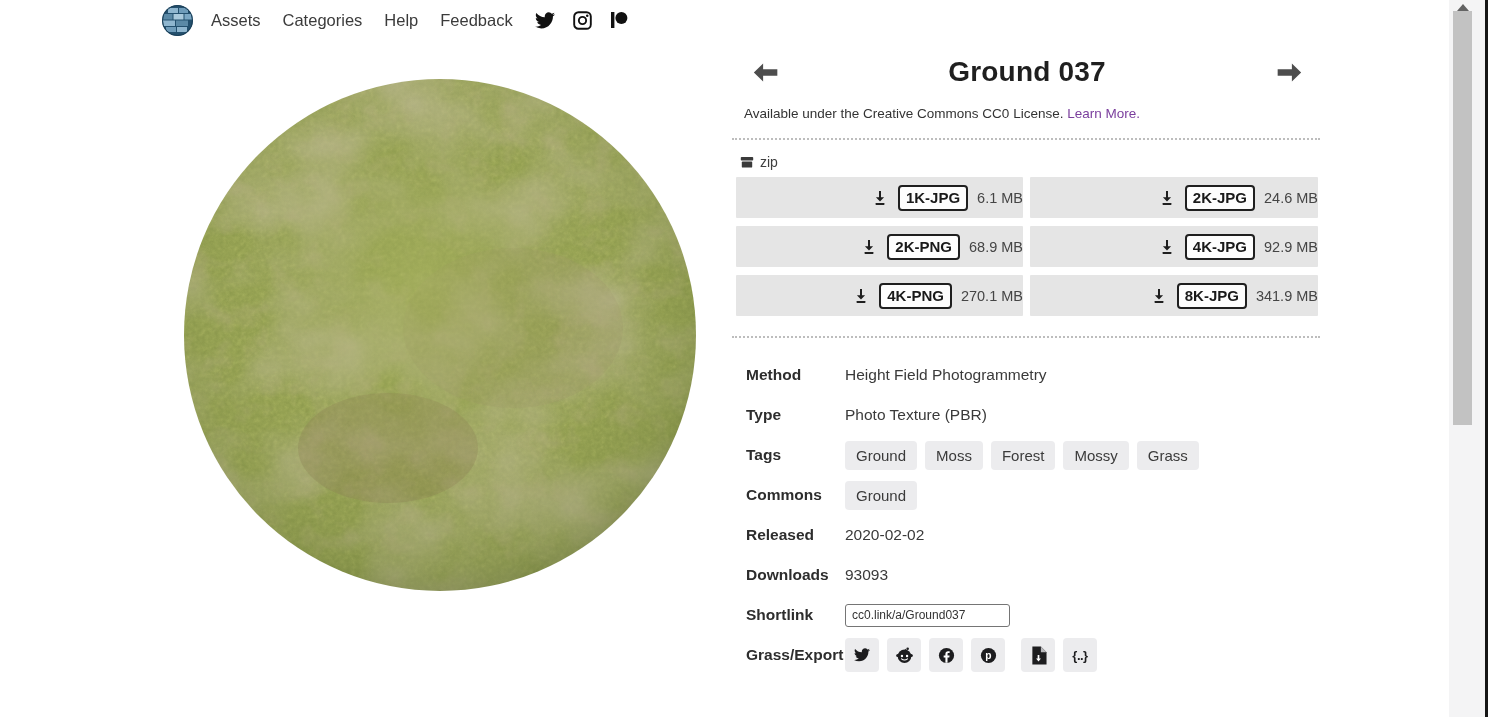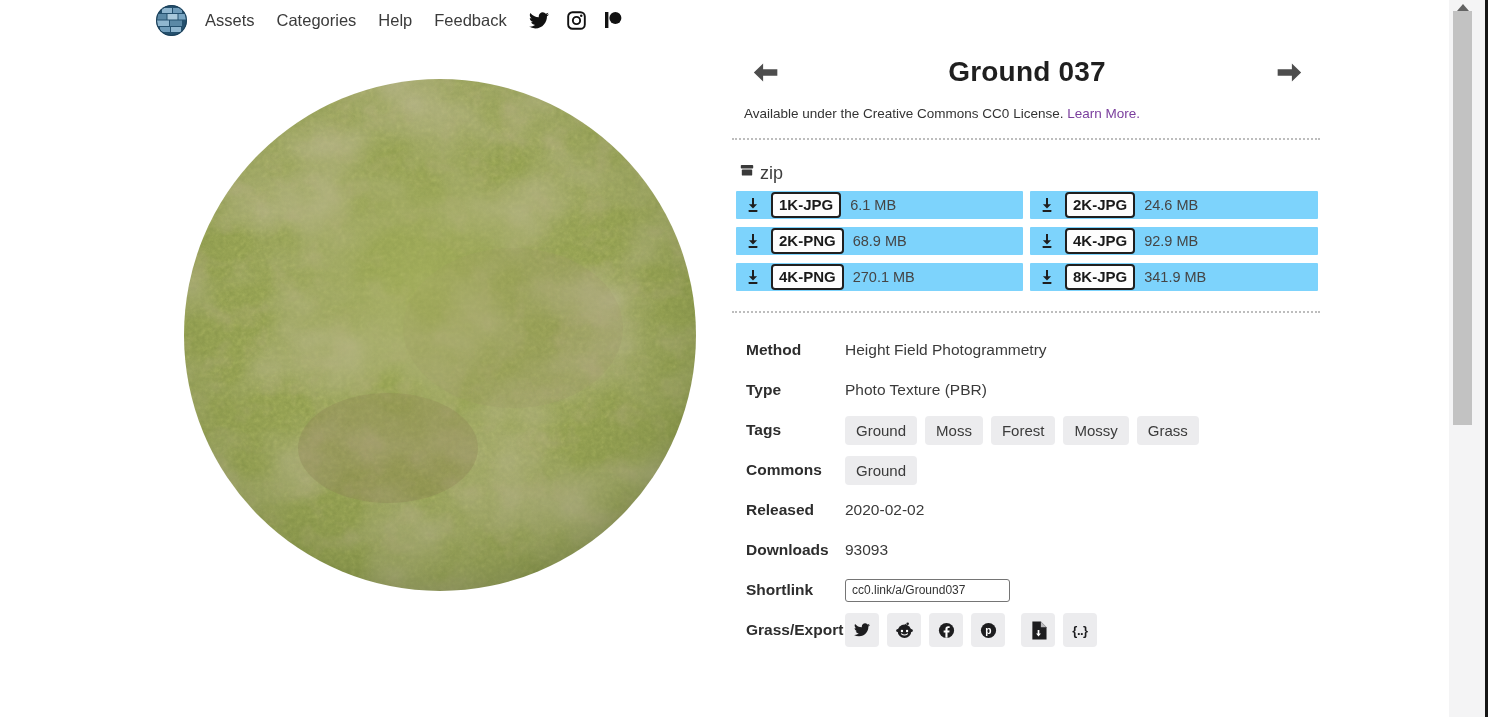--- a/index.html
+++ b/index.html
@@ -1,43 +1,43 @@
 <!DOCTYPE html>
 <html><head>
 <meta charset="utf-8">
 <style>
   * { margin:0; padding:0; box-sizing:border-box; }
   html,body { width:1488px; height:717px; background:#fff; overflow:hidden;
     font-family:"Liberation Sans", sans-serif; color:#3a3a3a; position:relative; }
 
   
-  .navbar { position:absolute; left:156px; top:0; height:40px; display:flex; align-items:center; }
+  .navbar { position:absolute; left:162px; top:0; height:40px; display:flex; align-items:center; }
   .logo { width:31px; height:31px; margin-right:18px; display:block; }
   .nav-link { font-size:16.5px; color:#3b3b3b; margin-right:22px; text-decoration:none; cursor:pointer; }
   .nav-social { display:flex; align-items:center; }
   .nav-social a { margin-right:18px; display:flex; align-items:center; cursor:pointer; color:#111; }
 
   
   .preview-wrap { position:absolute; left:183px; top:78px; width:514px; height:514px; }
 
   
   .panel { position:absolute; left:732px; top:0; width:588px; }
   .title-row { margin-top:48px; height:48px; display:flex; align-items:center; }
   .arrow-btn { width:26px; height:22px; cursor:pointer; background:none; border:none; display:flex; align-items:center; justify-content:center; }
   .arrow-btn.prev { margin-left:20px; }
   .arrow-btn.next { margin-right:18px; }
   .asset-title { flex:1; text-align:center; font-size:28px; font-weight:700; color:#1f1f1f; letter-spacing:.2px; }
   .license-line { margin:10px 0 0 12px; font-size:13.5px; color:#333; }
   .license-link { color:#7a3e9d; text-decoration:none; cursor:pointer; }
   .dotted-divider { border:none; border-top:2px dotted #bdbdbd; margin-top:17px; }
-  .zip-row { margin:23px 0 7px 8px; display:flex; font-size:18px; color:#3e3e3e; }
+  .zip-row { margin:14px 0 7px 8px; display:flex; align-items:center; font-size:14px; color:#3e3e3e; }
   .zip-row svg { margin-right:6px; }
 
   .dl-grid { display:grid; grid-template-columns:287px 288px; column-gap:7px; row-gap:8px; margin-left:4px; }
-  .dl-btn { height:28px; background:#7dd3fc; display:flex; align-items:center; padding-left:9px; cursor:pointer; border:none; border-radius:1px; }
+  .dl-btn { height:41px; background:#e5e5e5; display:flex; align-items:center; padding-left:9px; cursor:pointer; border:none; border-radius:1px;justify-content:flex-end; }
   .dl-btn .dlicon { display:flex; margin-right:10px; }
   .dl-badge { border:2px solid #1f1f1f; border-radius:4px; background:#fdfdfd; font-weight:700; font-size:15px; color:#1a1a1a; padding:2px 6px; margin-right:9px; line-height:1.2; }
   .dl-size { font-size:14.5px; color:#454545; }
   .divider2 { margin-top:20px; }
 
   
   .details { margin:17px 0 0 14px; }
   .detail-row { display:flex; align-items:center; min-height:40px; }
   .detail-label { width:99px; font-weight:700; font-size:15.5px; color:#2d2d2d; flex:none; }
   .detail-value { font-size:15.5px; color:#3a3a3a; }

